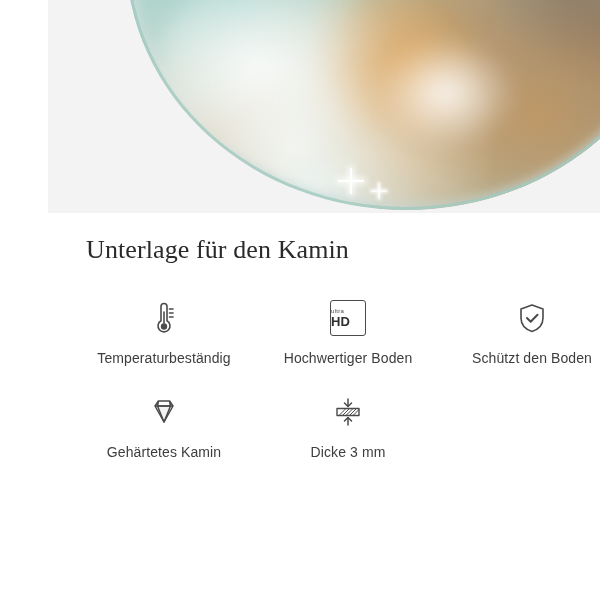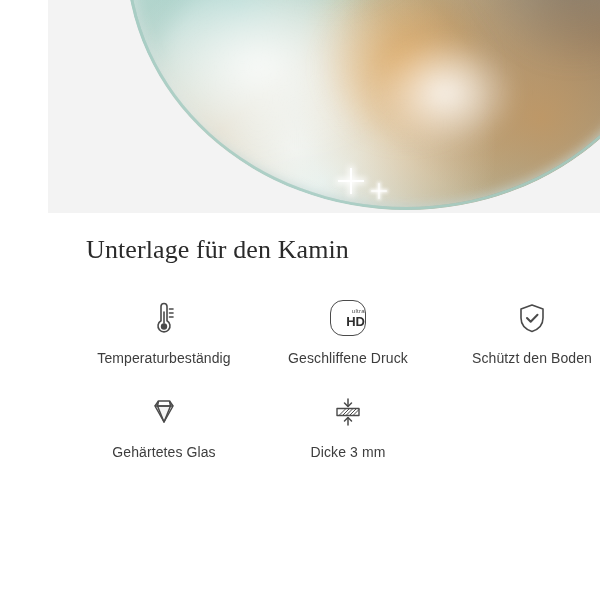--- a/index.html
+++ b/index.html
@@ -137,24 +137,24 @@
     margin-top: 8px;
     font-size: 14px;
     color: #3d3d3d;
     text-align: center;
     letter-spacing: .1px;
   }
   .hd-badge {
     width: 34px;
     height: 34px;
     border: 1.6px solid #4a4a4a;
-    border-radius: 13px;
+    border-radius: 3px;
     display: flex;
     flex-direction: column;
-    align-items: flex-end;
+    align-items: flex-start;
     justify-content: center;
     line-height: 1;
   }
   .hd-badge .ultra {
     font-size: 6px;
     letter-spacing: .3px;
     color: #4a4a4a;
     margin-bottom: 1px;
   }
   .hd-badge .hd {
@@ -204,21 +204,21 @@
         <div class="feature-label">Temperaturbeständig</div>
       </div>
 
       <div class="feature">
         <div class="feature-icon">
           <div class="hd-badge">
             <span class="ultra">ultra</span>
             <span class="hd">HD</span>
           </div>
         </div>
-        <div class="feature-label">Geschliffene Druck</div>
+        <div class="feature-label">Hochwertiger Boden</div>
       </div>
 
       <div class="feature">
         <div class="feature-icon">
           <svg width="40" height="40" viewBox="0 0 40 40" fill="none" stroke="#4a4a4a" stroke-width="1.6" stroke-linejoin="round">
             <path d="M20 7l11 4v9c0 7-5 11.5-11 13.5C14 31.5 9 27 9 20v-9l11-4z"></path>
             <polyline points="15,20 18.7,23.8 25.5,16.8" stroke-width="2" stroke-linecap="round"></polyline>
           </svg>
         </div>
         <div class="feature-label">Schützt den Boden</div>
@@ -226,21 +226,21 @@
 
       <div class="feature">
         <div class="feature-icon">
           <svg width="40" height="40" viewBox="0 0 40 40" fill="none" stroke="#4a4a4a" stroke-width="1.5" stroke-linejoin="round">
             <path d="M11 14h18l-9 16-9-16z" fill="#4a4a4a" fill-opacity="0.06"></path>
             <path d="M11 14l3.5-5h11l3.5 5"></path>
             <path d="M14.5 9l-1 5 6.5 16 6.5-16-1-5"></path>
             <line x1="13.5" y1="14" x2="26.5" y2="14"></line>
           </svg>
         </div>
-        <div class="feature-label">Gehärtetes Glas</div>
+        <div class="feature-label">Gehärtetes Kamin</div>
       </div>
 
 
       <div class="feature">
         <div class="feature-icon">
           <svg width="40" height="40" viewBox="0 0 40 40" fill="none" stroke="#4a4a4a" stroke-width="1.5" stroke-linecap="round" stroke-linejoin="round">
             <line x1="20" y1="7" x2="20" y2="14"></line>
             <polyline points="16.5,11 20,14.5 23.5,11"></polyline>
             <rect x="9" y="16.5" width="22" height="7" stroke-width="1.4"></rect>
             <line x1="11" y1="23.5" x2="18" y2="16.5" stroke-width="1"></line>

